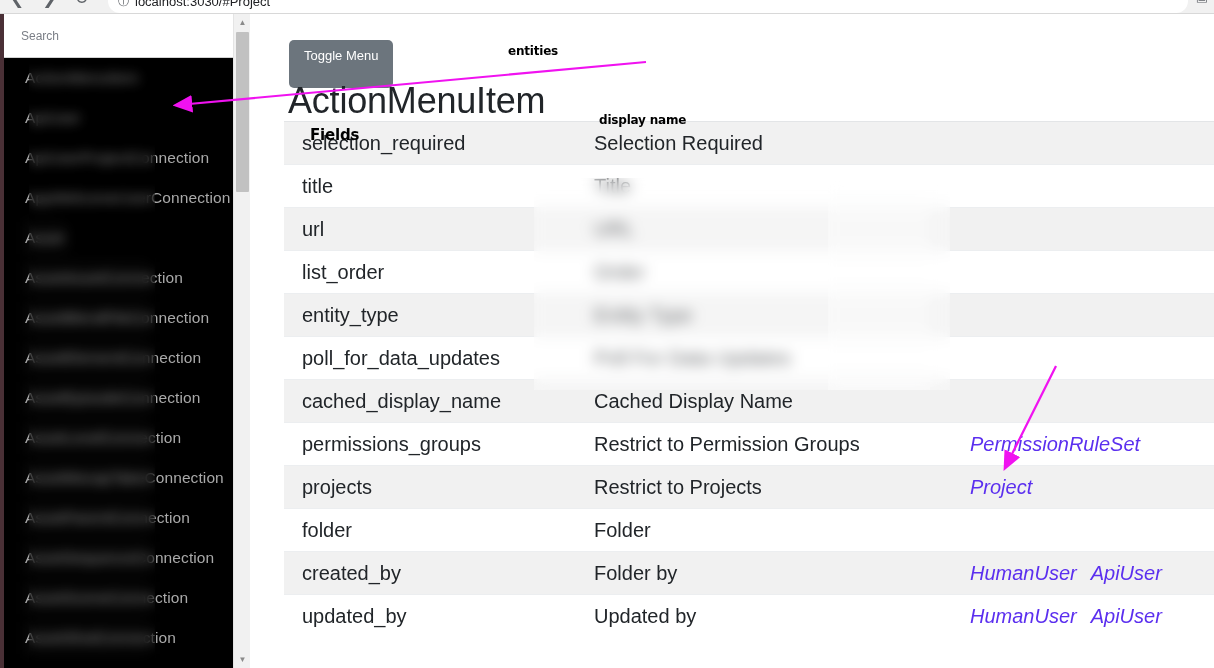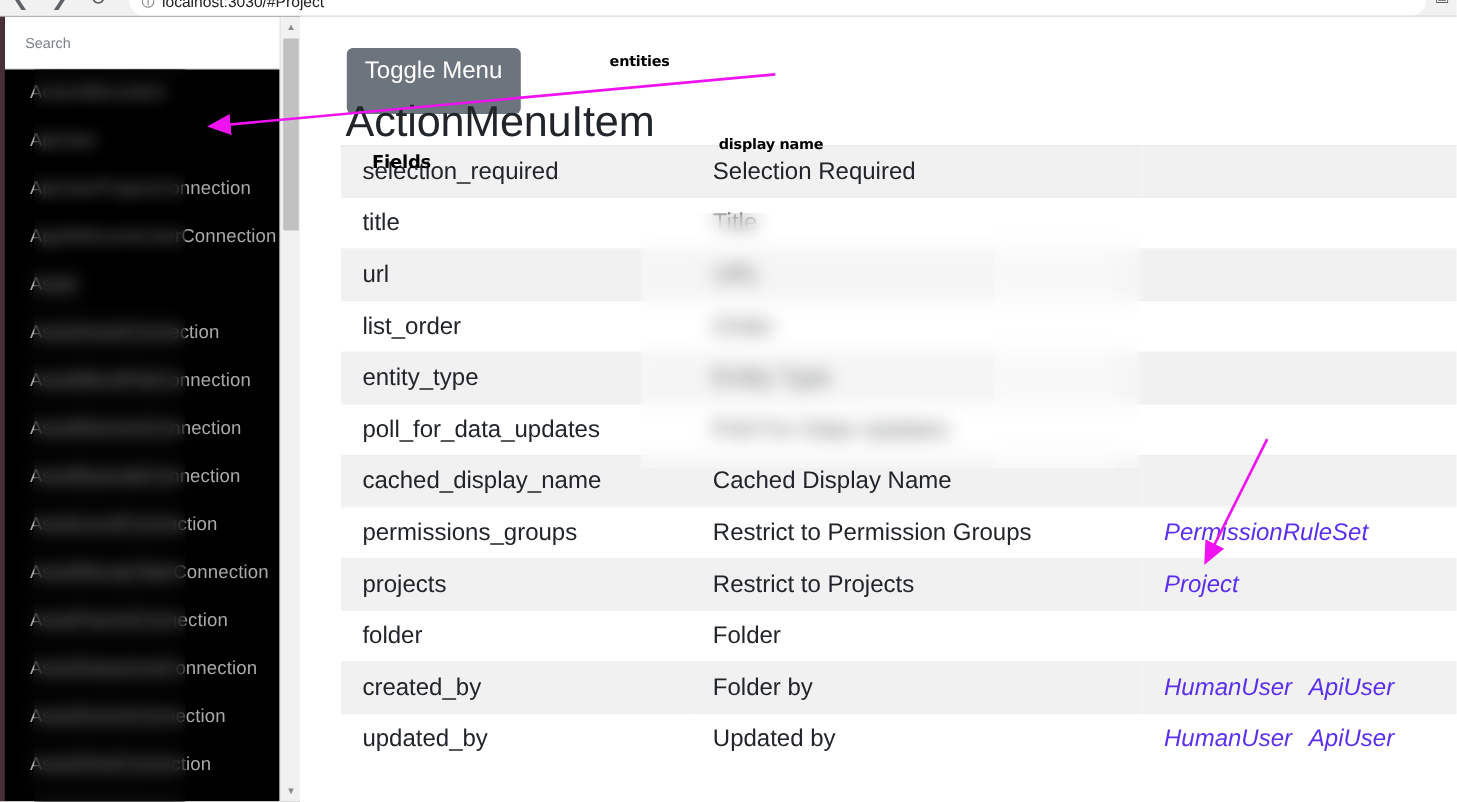--- a/index.html
+++ b/index.html
@@ -124,21 +124,21 @@
     position: absolute; left: 250px; top: 14px;
     width: 964px; height: 654px;
     background: #fff;
   }
   .toggle-btn {
     position: absolute; left: 39px; top: 26px;
     background: #6c757d; color: #fff;
     border: 0; border-radius: 5px;
     padding: 9px 15px 26px 15px;
     font-family: "Liberation Sans", sans-serif;
-    font-size: 20px; line-height: 1;
+    font-size: 13px; line-height: 1;
     cursor: pointer;
   }
   .page-title {
     position: absolute; left: 38px; top: 66px;
     margin: 0;
     font-size: 36px; font-weight: 400;
     color: #212529; letter-spacing: -0.2px;
     white-space: nowrap;
   }
 

